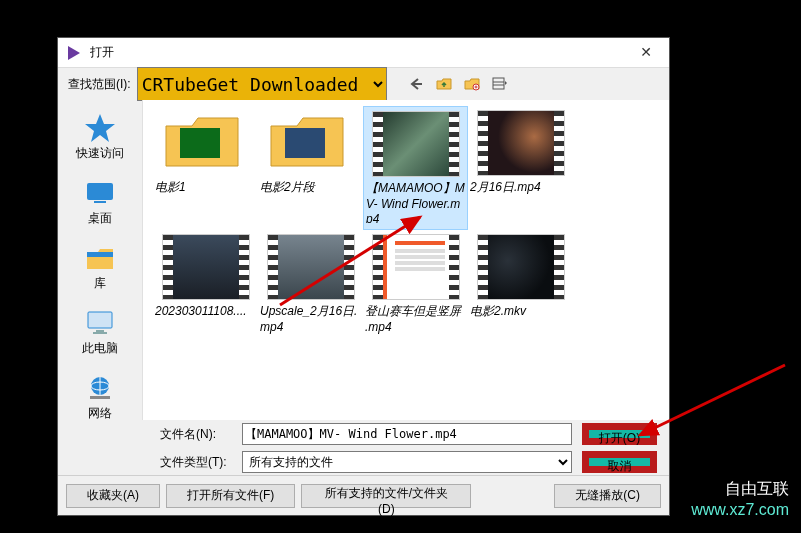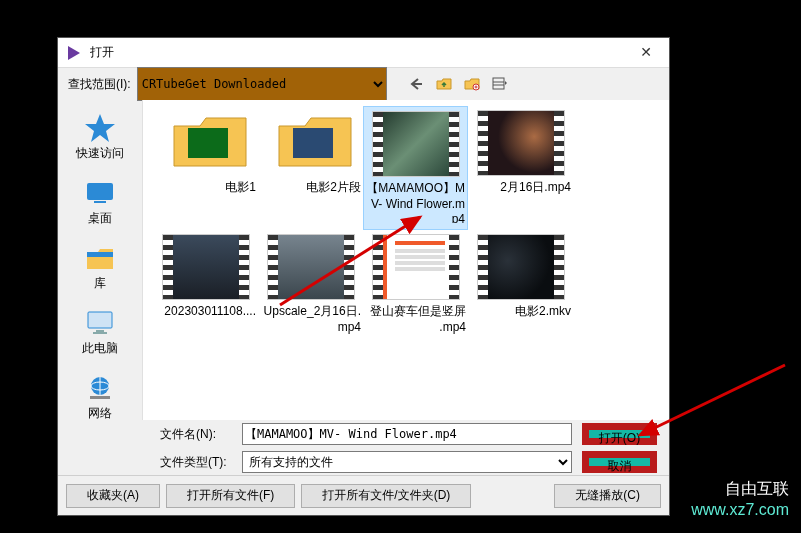--- a/index.html
+++ b/index.html
@@ -40,22 +40,22 @@
   .toprow {
     height: 32px;
     padding: 4px 10px;
     display: flex; align-items: center; gap: 6px;
     background:#f0f0f0;
   }
   .toprow label { white-space: nowrap; }
   .toprow select {
     flex: 0 0 250px;
     height: 34px;
-    font-family: monospace, Arial; font-size:12px;
-    border:1px solid #7a7a7a; background:#a16207;
+    font-family: monospace, Arial; font-size:18px;
+    border:1px solid #7a7a7a; background:#eab308;
   }
   .toprow .nav-ic {
     width: 22px; height: 22px;
     display:flex; align-items:center; justify-content:center;
     color:#555;
   }
   .toprow .nav-ic svg{width:16px;height:16px;display:block;}
   .body {
     display:flex;
     height: 320px;
@@ -74,22 +74,23 @@
     flex:1; background:#fff;
     padding:6px 10px 0 10px;
     position:relative;
     overflow:hidden;
   }
   .grid {
     display:flex; flex-wrap:wrap; gap:0px;
   }
   .item {
     width: 105px;
-    text-align:right;
+    text-align:left;
     padding:4px 2px 6px 2px;
+    font-style:italic;
   }
   .item.selected {
     background:#cce8ff;
     border:1px solid #99d1ff;
   }
   .thumb {
     width:88px; height:66px;
     margin:0 auto 4px auto;
     background:#ddd;
     position:relative;
@@ -326,21 +327,21 @@
       <select class="combo">
         <option>所有支持的文件</option>
       </select>
       <button>取消</button>
     </div>
   </div>
 
   <div class="bottombar">
     <button>收藏夹(A)</button>
     <button>打开所有文件(F)</button>
-    <button style="flex:0 0 170px">打开所有文件/文件夹(D)</button>
+    <button style="flex:0 0 170px">所有支持的文件/文件夹(D)</button>
     <span style="flex:1"></span>
     <button>无缝播放(C)</button>
   </div>
 </div>
 
 <div class="arrow" style="left:270px;top:205px;">
   <svg width="170" height="110">
       <defs>
         <marker id="ah1" markerWidth="8" markerHeight="8" refX="6" refY="3" orient="auto">
           <path d="M0,0 L7,3 L0,6 z" fill="#d40000"></path>

